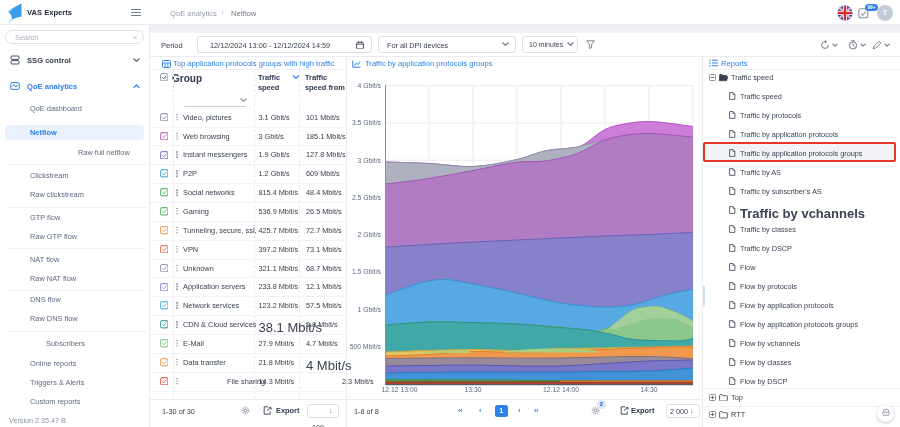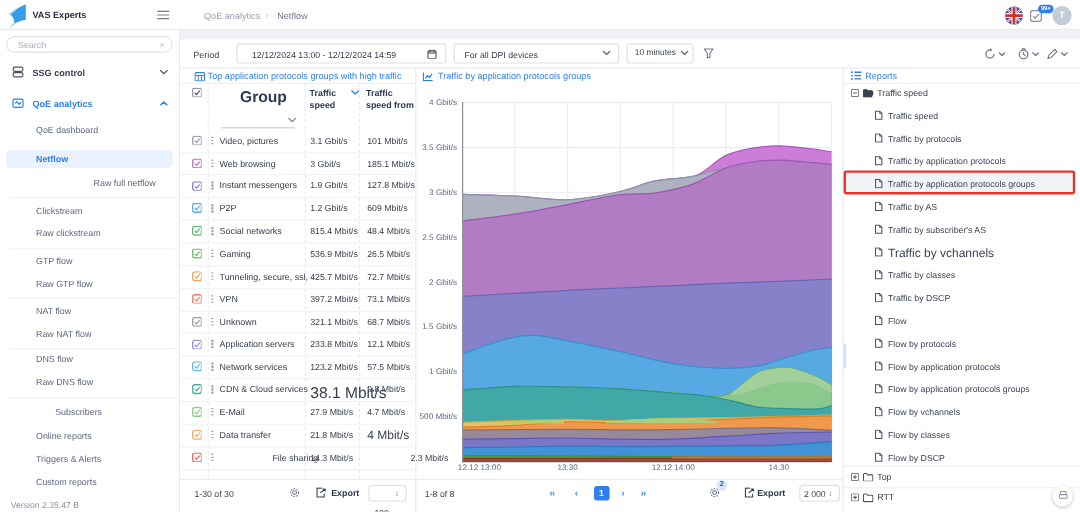--- a/index.html
+++ b/index.html
@@ -121,21 +121,21 @@
     <path d="M0.8 0.8 L3.5 3.4 L6.2 0.8" fill="none" stroke="#6e7789" stroke-width="1.2" stroke-linecap="round" stroke-linejoin="round" transform=""></path>
   </svg>
 <div class="abs" style="left:345.5px;top:57px;width:1px;height:370px;background:#e9ebef;"></div>
 <div class="abs" style="left:702px;top:57px;width:1px;height:370px;background:#e9ebef;"></div>
 <svg class="abs" style="left:162px;top:59.5px;" width="9" height="8" viewBox="0 0 9 8">
 <rect x="0.5" y="0.5" width="8" height="7" rx="1" fill="none" stroke="#2f80ed" stroke-width="1"></rect>
 <path d="M0.5 3 H8.5 M3.2 3 V7.5 M5.9 3 V7.5" stroke="#2f80ed" stroke-width="0.8"></path>
 </svg>
 <div class="t" style="left:173px;top:59px;font-size:7.6px;color:#2f80ed;">Top application protocols groups with high traffic</div>
 <div class="abs" style="left:150px;top:68.6px;width:195.5px;height:1px;background:#eef0f3;"></div>
-<div class="t" style="left:200px;top:72.5px;font-size:13px;font-weight:bold;color:#2e3850;">Group</div>
+<div class="t" style="left:172px;top:72.5px;font-size:10px;font-weight:bold;color:#2e3850;">Group</div>
 <div class="t" style="left:258px;top:72.5px;font-size:7.4px;font-weight:bold;color:#2e3850;line-height:1.45;">Traffic<br>speed</div>
 <svg class="abs" style="left:292px;top:75px;" width="8" height="4.4" viewBox="0 0 7 4.4">
     <path d="M0.8 0.8 L3.5 3.4 L6.2 0.8" fill="none" stroke="#2f80ed" stroke-width="1.2" stroke-linecap="round" stroke-linejoin="round" transform=""></path>
   </svg>
 <div class="t" style="left:305px;top:72.5px;font-size:7.4px;font-weight:bold;color:#2e3850;line-height:1.45;">Traffic<br>speed from</div>
 <svg class="abs" style="left:159.5px;top:72.5px;" width="8.5" height="8.5" viewBox="0 0 8.5 8.5">
 <rect x="0.6" y="0.6" width="7.3" height="7.3" rx="1.2" fill="#fff" stroke="#8b94a5" stroke-width="1"></rect>
 <path d="M2.3 4.3 L3.8 5.8 L6.4 2.6" fill="none" stroke="#4b5363" stroke-width="1"></path>
 </svg>
 <svg class="abs" style="left:240px;top:97.5px;" width="7.0" height="4.4" viewBox="0 0 7 4.4">
@@ -263,21 +263,21 @@
 <div class="t" style="left:258.5px;top:338.9px;font-size:7.3px;color:#39404f;">27.9 Mbit/s</div>
 <div class="t" style="left:306px;top:338.9px;font-size:7.3px;color:#39404f;">4.7 Mbit/s</div>
 <div class="abs" style="left:150px;top:371.6px;width:195px;height:1px;background:#f2f3f6;"></div>
 <svg class="abs" style="left:159.5px;top:358.0px;" width="8.5" height="8.5" viewBox="0 0 8.5 8.5">
 <rect x="0.6" y="0.6" width="7.3" height="7.3" rx="1.6" fill="none" stroke="#f2a966" stroke-width="1.1"></rect>
 <path d="M2.3 4.3 L3.8 5.8 L6.4 2.6" fill="none" stroke="#f2a966" stroke-width="1"></path>
 </svg>
 <div class="abs" style="left:176px;top:358.8px;width:1.6px;height:1.6px;border-radius:50%;background:#9aa2b0;box-shadow:0 2.6px 0 #9aa2b0,0 5.2px 0 #9aa2b0;"></div>
 <div class="t" style="left:183px;top:357.8px;font-size:7.4px;color:#39404f;">Data transfer</div>
 <div class="t" style="left:258.5px;top:357.8px;font-size:7.3px;color:#39404f;">21.8 Mbit/s</div>
-<div class="t" style="left:306px;top:357.8px;font-size:10px;color:#39404f;">4 Mbit/s</div>
+<div class="t" style="left:306px;top:357.8px;font-size:13px;color:#39404f;">4 Mbit/s</div>
 <div class="abs" style="left:150px;top:390.5px;width:195px;height:1px;background:#f2f3f6;"></div>
 <svg class="abs" style="left:159.5px;top:376.9px;" width="8.5" height="8.5" viewBox="0 0 8.5 8.5">
 <rect x="0.6" y="0.6" width="7.3" height="7.3" rx="1.6" fill="none" stroke="#ec685c" stroke-width="1.1"></rect>
 <path d="M2.3 4.3 L3.8 5.8 L6.4 2.6" fill="none" stroke="#ec685c" stroke-width="1"></path>
 </svg>
 <div class="abs" style="left:176px;top:377.7px;width:1.6px;height:1.6px;border-radius:50%;background:#9aa2b0;box-shadow:0 2.6px 0 #9aa2b0,0 5.2px 0 #9aa2b0;"></div>
 <div class="t" style="left:183px;top:376.7px;font-size:7.4px;color:#39404f;margin-left:44px;">File sharing</div>
 <div class="t" style="left:258.5px;top:376.7px;font-size:7.3px;color:#39404f;">14.3 Mbit/s</div>
 <div class="t" style="left:306px;top:376.7px;font-size:7.3px;color:#39404f;margin-left:36px;">2.3 Mbit/s</div>
 <div class="abs" style="left:150px;top:398.8px;width:195.5px;height:1px;background:#e9ebef;"></div>
@@ -427,21 +427,21 @@
 <div class="t" style="left:740px;top:167.7px;font-size:7.3px;color:#3a4254;">Traffic by AS</div>
 <svg class="abs" style="left:729px;top:187.0px;" width="6.5" height="8" viewBox="0 0 6.5 8">
     <path d="M0.6 0.6 H4 L5.9 2.5 V7.4 H0.6 Z" fill="none" stroke="#4b5363" stroke-width="0.9" stroke-linejoin="round"></path>
     <path d="M4 0.6 V2.5 H5.9" fill="none" stroke="#4b5363" stroke-width="0.7"></path>
   </svg>
 <div class="t" style="left:740px;top:186.7px;font-size:7.3px;color:#3a4254;">Traffic by subscriber's AS</div>
 <svg class="abs" style="left:729px;top:206.0px;" width="6.5" height="8" viewBox="0 0 6.5 8">
     <path d="M0.6 0.6 H4 L5.9 2.5 V7.4 H0.6 Z" fill="none" stroke="#4b5363" stroke-width="0.9" stroke-linejoin="round"></path>
     <path d="M4 0.6 V2.5 H5.9" fill="none" stroke="#4b5363" stroke-width="0.7"></path>
   </svg>
-<div class="t" style="left:740px;top:205.7px;font-size:10px;color:#3a4254;">Traffic by vchannels</div>
+<div class="t" style="left:740px;top:205.7px;font-size:13px;color:#3a4254;font-weight:bold;">Traffic by vchannels</div>
 <svg class="abs" style="left:729px;top:225.0px;" width="6.5" height="8" viewBox="0 0 6.5 8">
     <path d="M0.6 0.6 H4 L5.9 2.5 V7.4 H0.6 Z" fill="none" stroke="#4b5363" stroke-width="0.9" stroke-linejoin="round"></path>
     <path d="M4 0.6 V2.5 H5.9" fill="none" stroke="#4b5363" stroke-width="0.7"></path>
   </svg>
 <div class="t" style="left:740px;top:224.7px;font-size:7.3px;color:#3a4254;">Traffic by classes</div>
 <svg class="abs" style="left:729px;top:244.0px;" width="6.5" height="8" viewBox="0 0 6.5 8">
     <path d="M0.6 0.6 H4 L5.9 2.5 V7.4 H0.6 Z" fill="none" stroke="#4b5363" stroke-width="0.9" stroke-linejoin="round"></path>
     <path d="M4 0.6 V2.5 H5.9" fill="none" stroke="#4b5363" stroke-width="0.7"></path>
   </svg>
 <div class="t" style="left:740px;top:243.7px;font-size:7.3px;color:#3a4254;">Traffic by DSCP</div>

